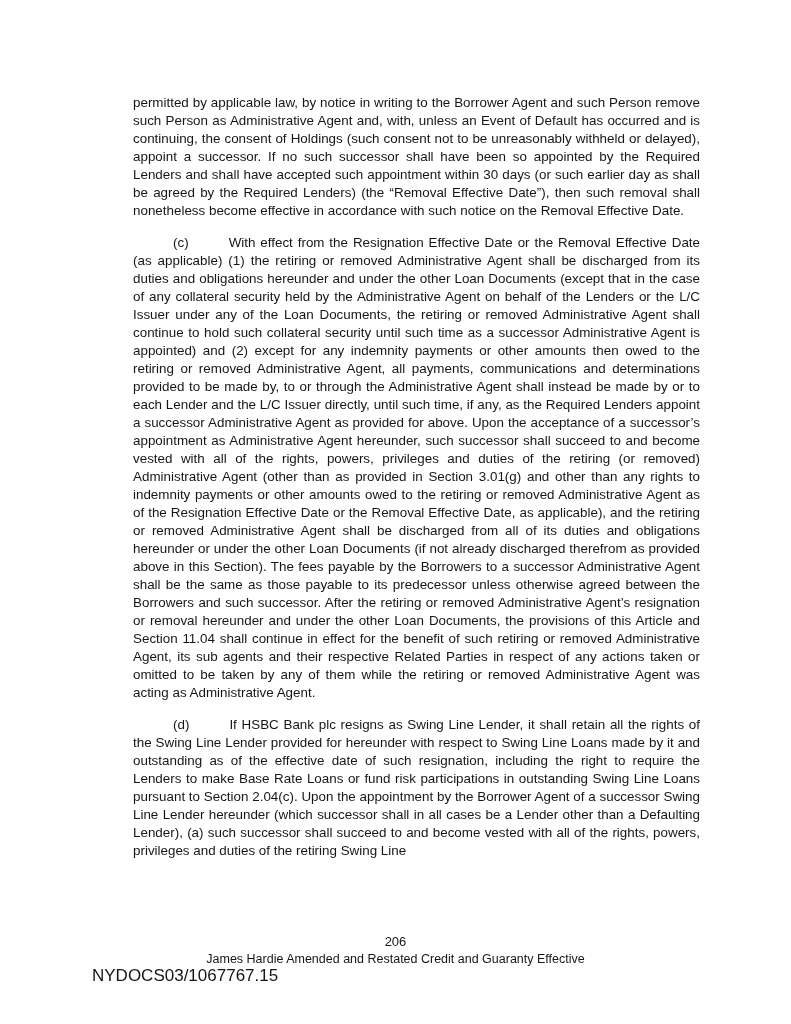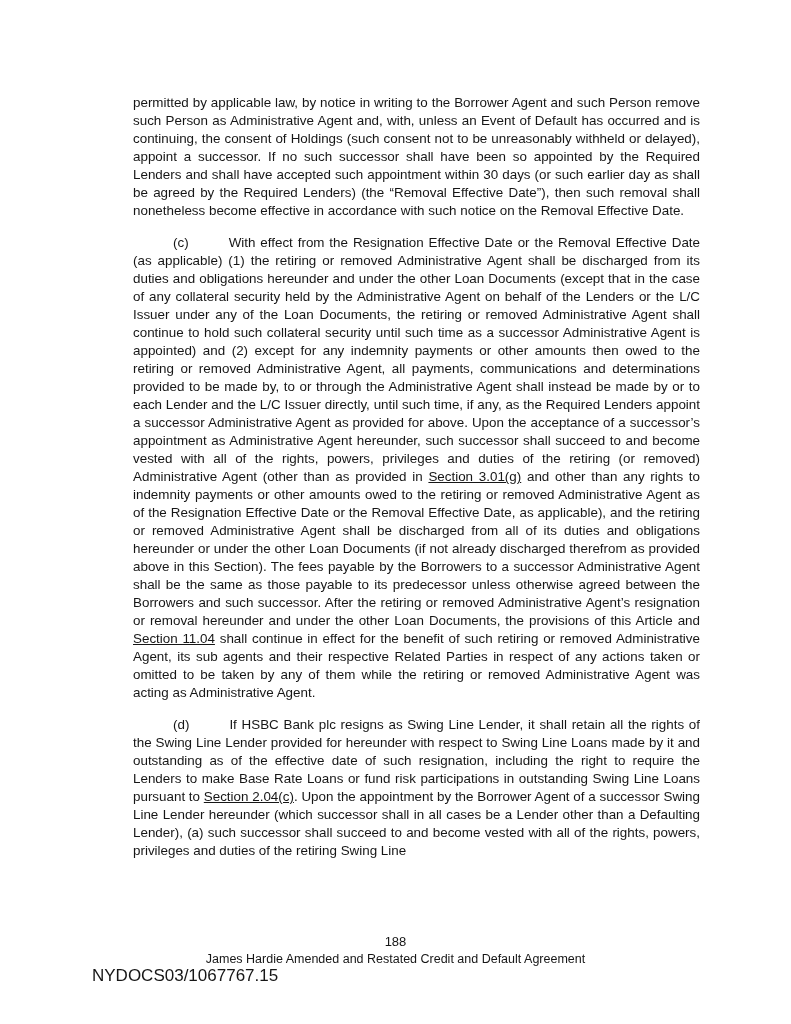--- a/index.html
+++ b/index.html
@@ -17,21 +17,21 @@
     left: 133px;
     top: 94px;
     width: 567px;
     font-size: 13.4px;
     line-height: 18px;
     text-align: justify;
   }
   .para { margin: 0 0 14px 0; }
   .para.labeled { text-indent: 40px; }
   .tabgap { display: inline-block; width: 40px; }
-  .secref { text-decoration: underline; }
+  .secref { }
   .pagenum {
     position: absolute;
     top: 934px; left: 0;
     width: 791px;
     text-align: center;
     font-size: 13px;
   }
   .doctitle {
     position: absolute;
     top: 952px; left: 0;
@@ -53,17 +53,17 @@
   <div class="body-text">
 
     <p class="para"><span>permitted by applicable law, by notice in writing to the Borrower Agent and such Person remove such Person as Administrative Agent and, with, unless an Event of Default has occurred and is continuing, the consent of Holdings (such consent not to be unreasonably withheld or delayed), appoint a successor.  If no such successor shall have been so appointed by the Required Lenders and shall have accepted such appointment within 30 days (or such earlier day as shall be agreed by the Required Lenders) (the “Removal Effective Date”), then such removal shall nonetheless become effective in accordance with such notice on the Removal Effective Date.</span></p>
 
     <p class="para labeled"><span class="plabel">(c)</span><span class="tabgap"></span><span>With effect from the Resignation Effective Date or the Removal Effective Date (as applicable) (1) the retiring or removed Administrative Agent shall be discharged from its duties and obligations hereunder and under the other Loan Documents (except that in the case of any collateral security held by the Administrative Agent on behalf of the Lenders or the L/C Issuer under any of the Loan Documents, the retiring or removed Administrative Agent shall continue to hold such collateral security until such time as a successor Administrative Agent is appointed) and (2) except for any indemnity payments or other amounts then owed to the retiring or removed Administrative Agent, all payments, communications and determinations provided to be made by, to or through the Administrative Agent shall instead be made by or to each Lender and the L/C Issuer directly, until such time, if any, as the Required Lenders appoint a successor Administrative Agent as provided for above.  Upon the acceptance of a successor’s appointment as Administrative Agent hereunder, such successor shall succeed to and become vested with all of the rights, powers, privileges and duties of the retiring (or removed) Administrative Agent (other than as provided in </span><span class="secref">Section 3.01(g)</span><span> and other than any rights to indemnity payments or other amounts owed to the retiring or removed Administrative Agent as of the Resignation Effective Date or the Removal Effective Date, as applicable), and the retiring or removed Administrative Agent shall be discharged from all of its duties and obligations hereunder or under the other Loan Documents (if not already discharged therefrom as provided above in this Section).  The fees payable by the Borrowers to a successor Administrative Agent shall be the same as those payable to its predecessor unless otherwise agreed between the Borrowers and such successor.  After the retiring or removed Administrative Agent’s resignation or removal hereunder and under the other Loan Documents, the provisions of this Article and </span><span class="secref">Section 11.04</span><span> shall continue in effect for the benefit of such retiring or removed Administrative Agent, its sub agents and their respective Related Parties in respect of any actions taken or omitted to be taken by any of them while the retiring or removed Administrative Agent was acting as Administrative Agent.</span></p>
 
     <p class="para labeled"><span class="plabel">(d)</span><span class="tabgap"></span><span>If HSBC Bank plc resigns as Swing Line Lender, it shall retain all the rights of the Swing Line Lender provided for hereunder with respect to Swing Line Loans made by it and outstanding as of the effective date of such resignation, including the right to require the Lenders to make Base Rate Loans or fund risk participations in outstanding Swing Line Loans pursuant to </span><span class="secref">Section 2.04(c)</span><span>.  Upon the appointment by the Borrower Agent of a successor Swing Line Lender hereunder (which successor shall in all cases be a Lender other than a Defaulting Lender), (a) such successor shall succeed to and become vested with all of the rights, powers, privileges and duties of the retiring Swing Line</span></p>
 
   </div>
 
-  <div class="pagenum">188</div>
-  <div class="doctitle">James Hardie Amended and Restated Credit and Default Agreement</div>
+  <div class="pagenum">206</div>
+  <div class="doctitle">James Hardie Amended and Restated Credit and Guaranty Effective</div>
   <div class="docid">NYDOCS03/1067767.15</div>
 
 </div>
 
 </body></html>

